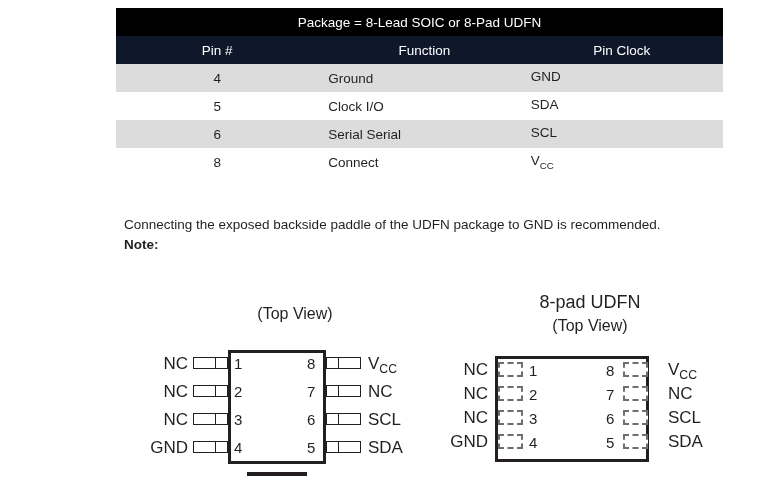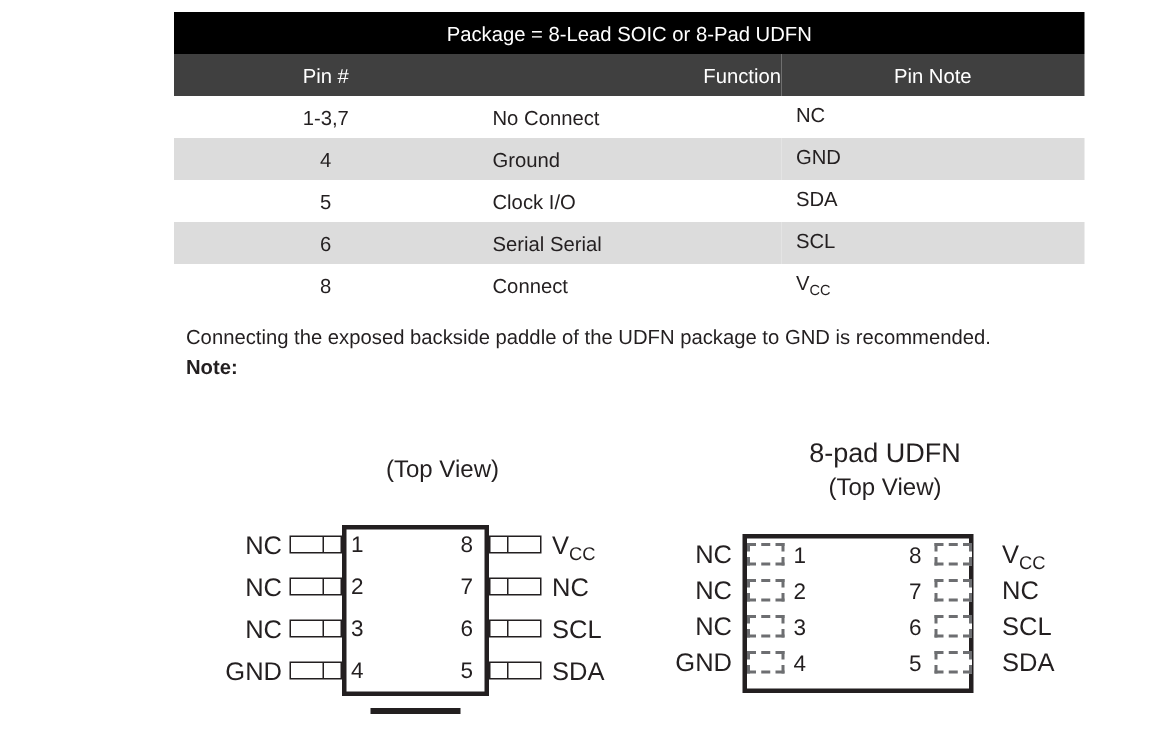--- a/index.html
+++ b/index.html
@@ -35,29 +35,29 @@
     font-weight: normal;
   }
   .tbl-title-row td {
     background: #000000;
     color: #ffffff;
     text-align: center;
     height: 27px;
     font-size: 13.5px;
   }
   .tbl-head-row th {
-    background: #404040;
+    background: #0f172a;
     color: #ffffff;
     height: 28px;
     font-size: 13.5px;
     border-left: 1px solid #ffffff;
   }
   .tbl-head-row th:first-child { border-left: none; }
   .th-pin   { text-align: center; }
-  .th-func  { text-align: right;  padding-left: 10px !important; }
+  .th-func  { text-align: center;  padding-left: 10px !important; }
   .th-name  { text-align: center; }
 
   .body-row td {
     border-left: 1px solid #bdbdbd;
     border-bottom: 1px solid #bdbdbd;
     font-size: 13.5px;
     color: #231f20;
   }
   .body-row td:first-child { border-left: none; }
   .body-row.shaded td { background: #dcdcdc; }
@@ -213,26 +213,21 @@
 <body>
 
 <table id="pin-table">
   <tbody>
     <tr class="tbl-title-row">
       <td colspan="3">Package = 8-Lead SOIC or 8-Pad UDFN</td>
     </tr>
     <tr class="tbl-head-row">
       <th class="th-pin" style="width:215px">Pin #</th>
       <th class="th-func" style="width:224px">Function</th>
-      <th class="th-name" style="width:168px">Pin Note</th>
-    </tr>
-    <tr class="body-row plain">
-      <td class="cell-pin">1-3,7</td>
-      <td class="cell-func">No Connect</td>
-      <td class="cell-name"><span>NC</span><span class="sub"></span></td>
+      <th class="th-name" style="width:168px">Pin Clock</th>
     </tr>
     <tr class="body-row shaded">
       <td class="cell-pin">4</td>
       <td class="cell-func">Ground</td>
       <td class="cell-name"><span>GND</span><span class="sub"></span></td>
     </tr>
     <tr class="body-row plain">
       <td class="cell-pin">5</td>
       <td class="cell-func">Clock I/O</td>
       <td class="cell-name"><span>SDA</span><span class="sub"></span></td>

